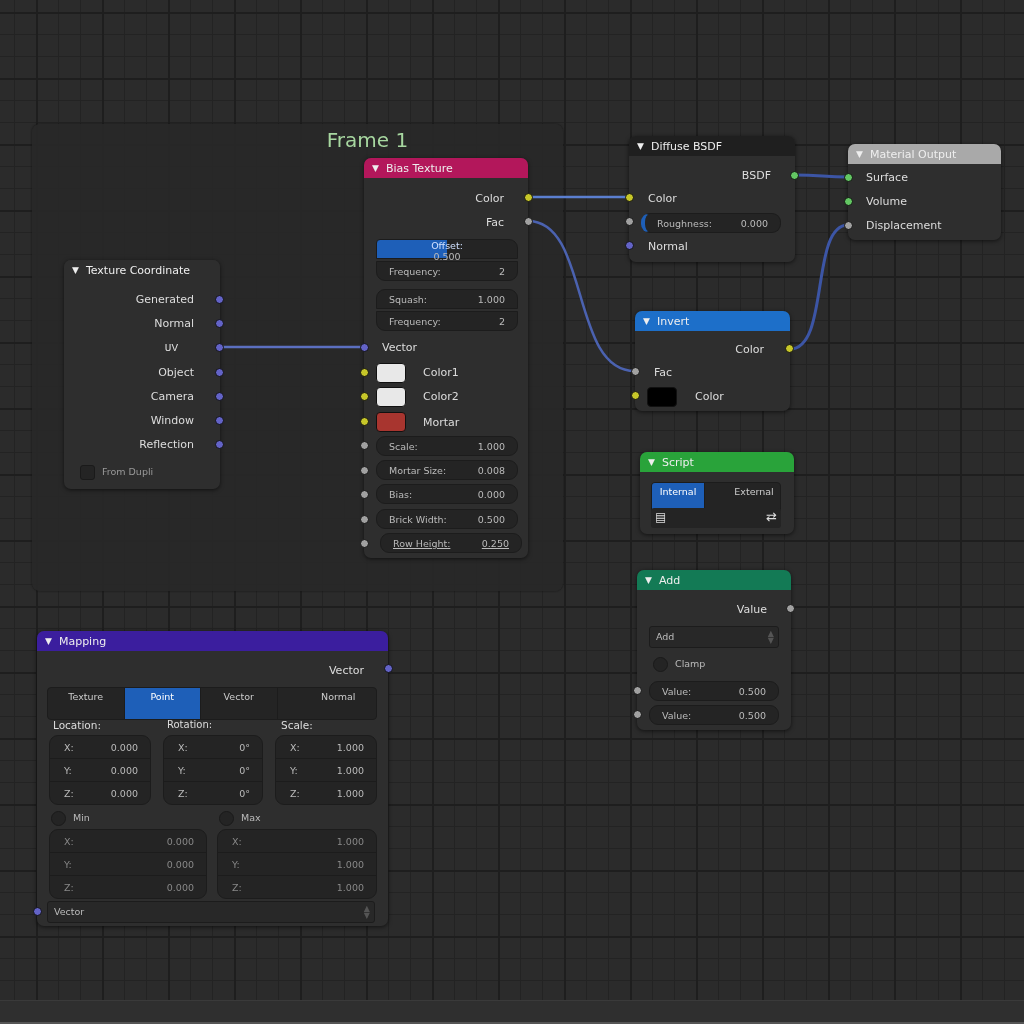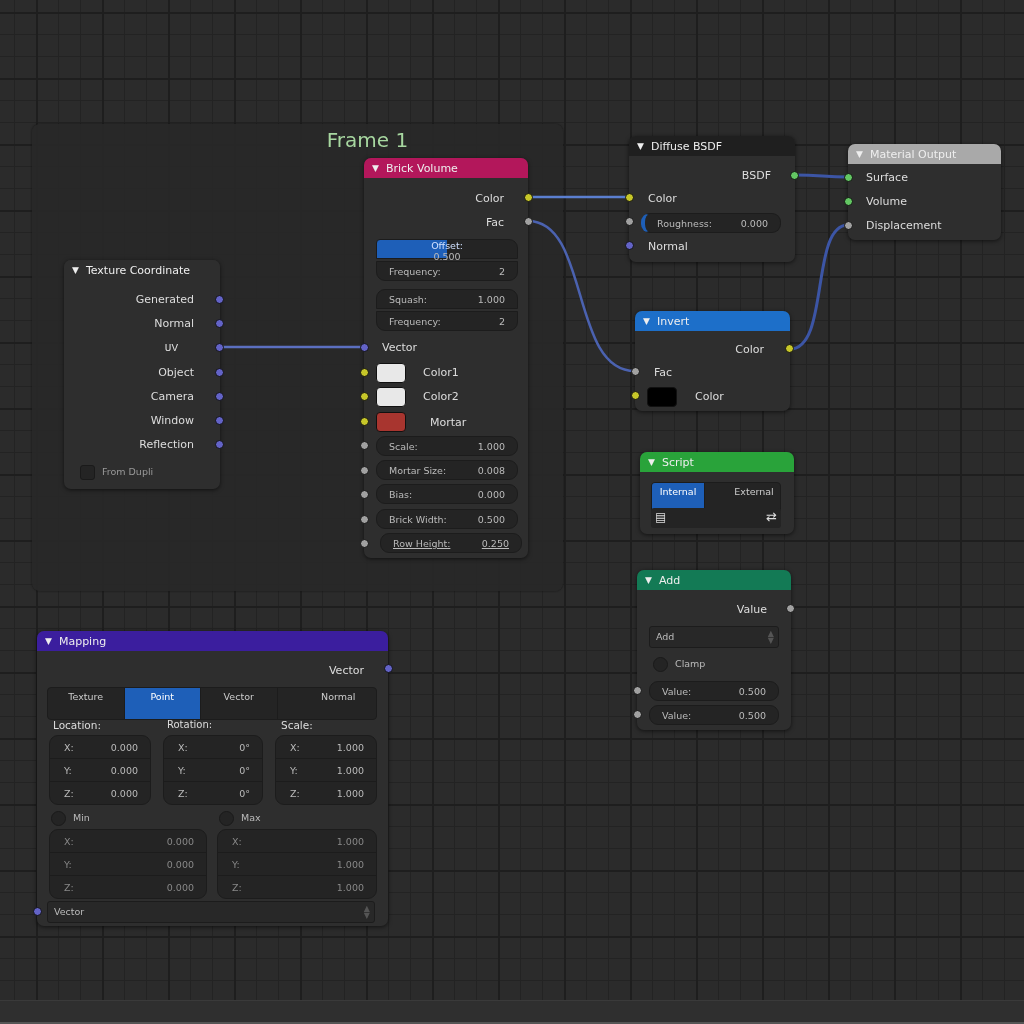--- a/index.html
+++ b/index.html
@@ -77,21 +77,21 @@
   <div class="sock s-vec" style="left:151px;top:132px;"></div>
   <div class="sock s-vec" style="left:151px;top:156px;"></div>
   <div class="sock s-vec" style="left:151px;top:180px;"></div>
   <div class="chk" style="left:16px;top:205px;border-radius:3px;"></div>
   <div class="lbl" style="left:38px;top:206px;color:#999;">From Dupli</div>
 </div>
 
 <div class="node" style="left:364px;top:158px;width:164px;height:400px;">
   <div class="hdr" style="background:#b3175b;">
     <span class="tri">▼</span>
-    <span>Brick Volume</span>
+    <span>Bias Texture</span>
   </div>
   <div class="row right" style="right:24px;top:33px;">Color</div>
   <div class="row right" style="right:24px;top:57px;">Fac</div>
   <div class="sock s-col" style="left:160px;top:35px;"></div>
   <div class="sock s-val" style="left:160px;top:59px;"></div>
 
   <div class="field active" style="left:12px;top:81px;width:142px;border-radius:4px 9px 0 0;">
     <span style="color:#cfe0ff;">Offset:</span>
     <span>0.500</span>
   </div>
@@ -114,21 +114,21 @@
   <div class="sock s-col" style="left:-4px;top:210px;"></div>
   <div class="swatch" style="left:12px;top:205px;background:#e8e8e8;"></div>
   <div class="row" style="left:59px;top:207px;">Color1</div>
 
   <div class="sock s-col" style="left:-4px;top:234px;"></div>
   <div class="swatch" style="left:12px;top:229px;background:#e8e8e8;"></div>
   <div class="row" style="left:59px;top:231px;">Color2</div>
 
   <div class="sock s-col" style="left:-4px;top:259px;"></div>
   <div class="swatch" style="left:12px;top:254px;background:#a8352f;"></div>
-  <div class="row" style="left:66px;top:257px;">Mortar</div>
+  <div class="row" style="left:59px;top:257px;">Mortar</div>
 
   <div class="sock s-val" style="left:-4px;top:283px;"></div>
   <div class="field" style="left:12px;top:278px;width:142px;">
     <span>Scale:</span>
     <span>1.000</span>
   </div>
   <div class="sock s-val" style="left:-4px;top:308px;"></div>
   <div class="field" style="left:12px;top:302px;width:142px;">
     <span>Mortar Size:</span>
     <span>0.008</span>

